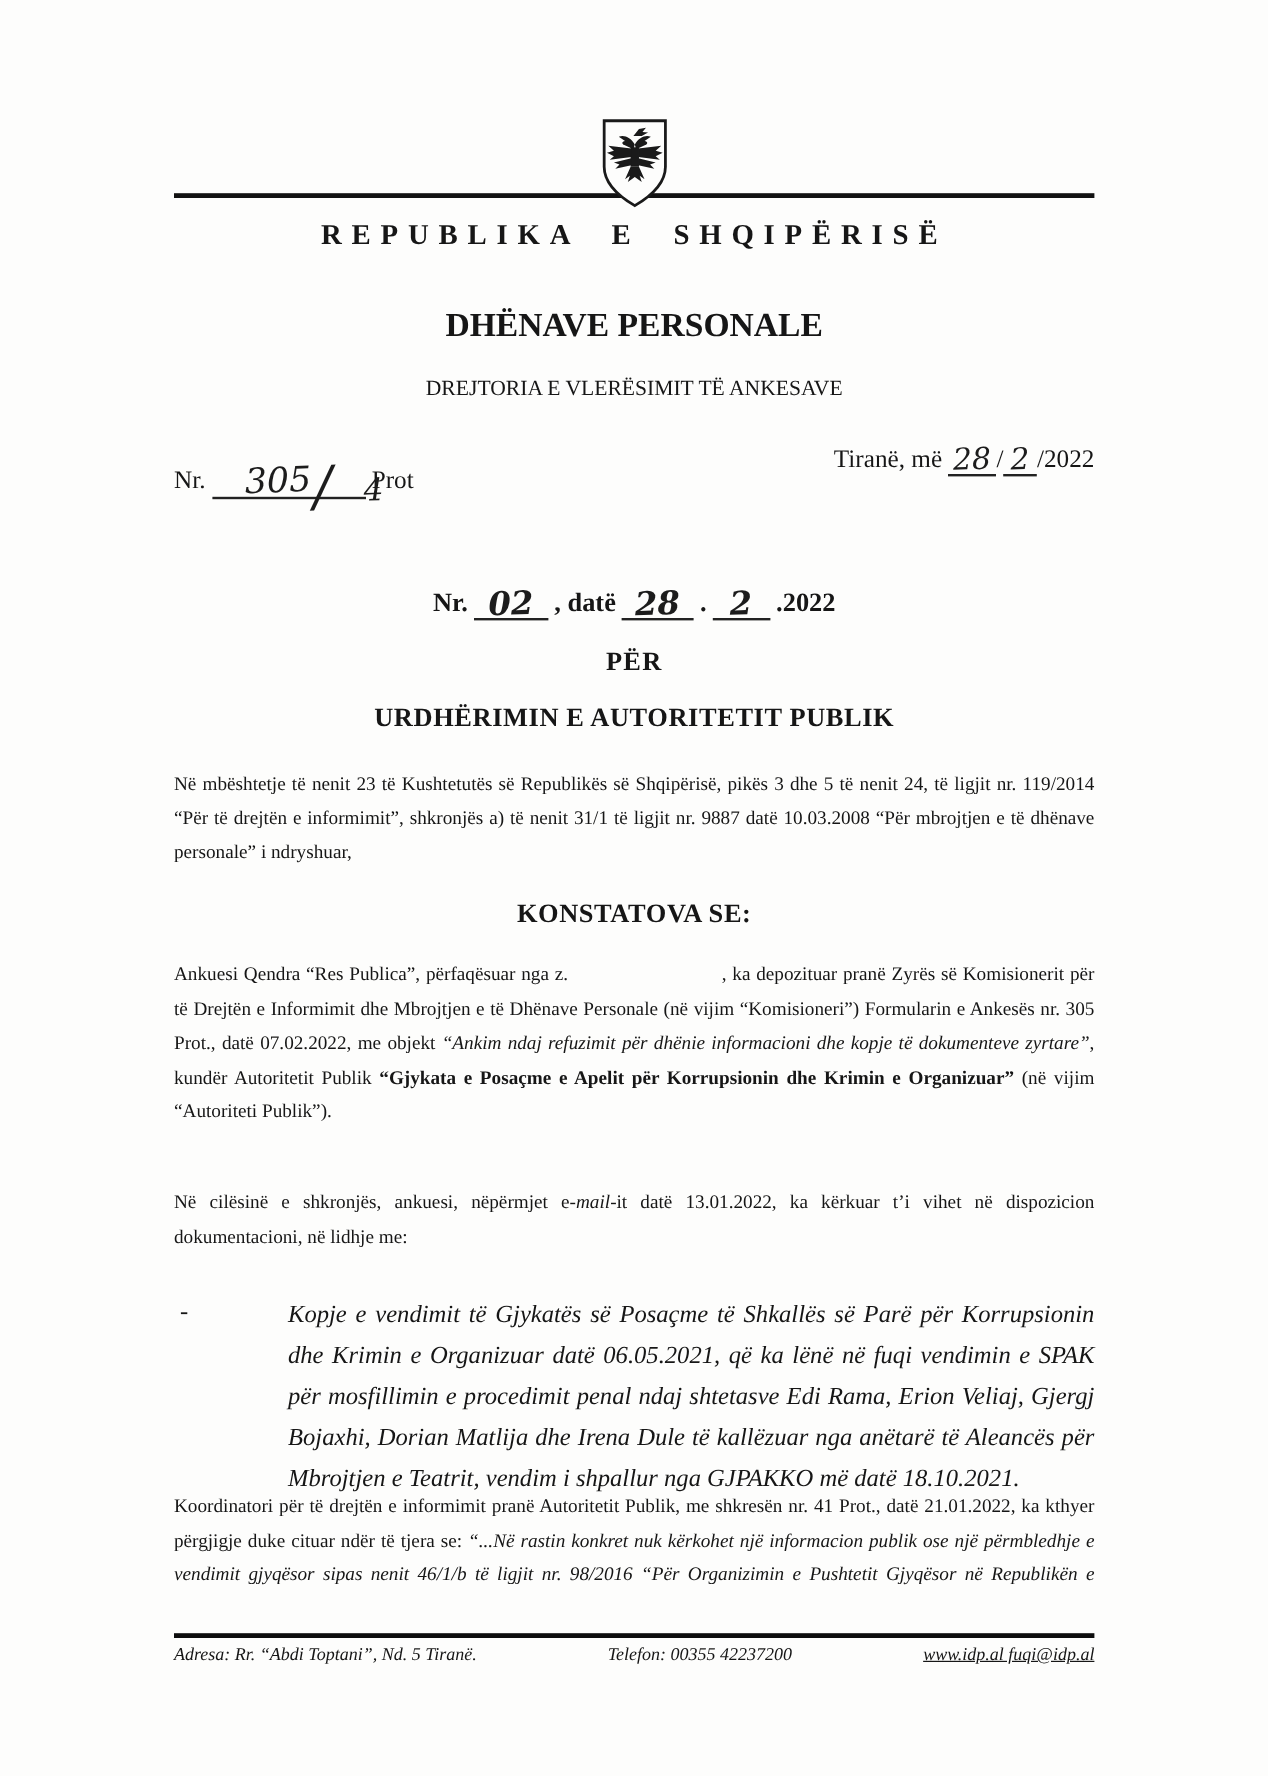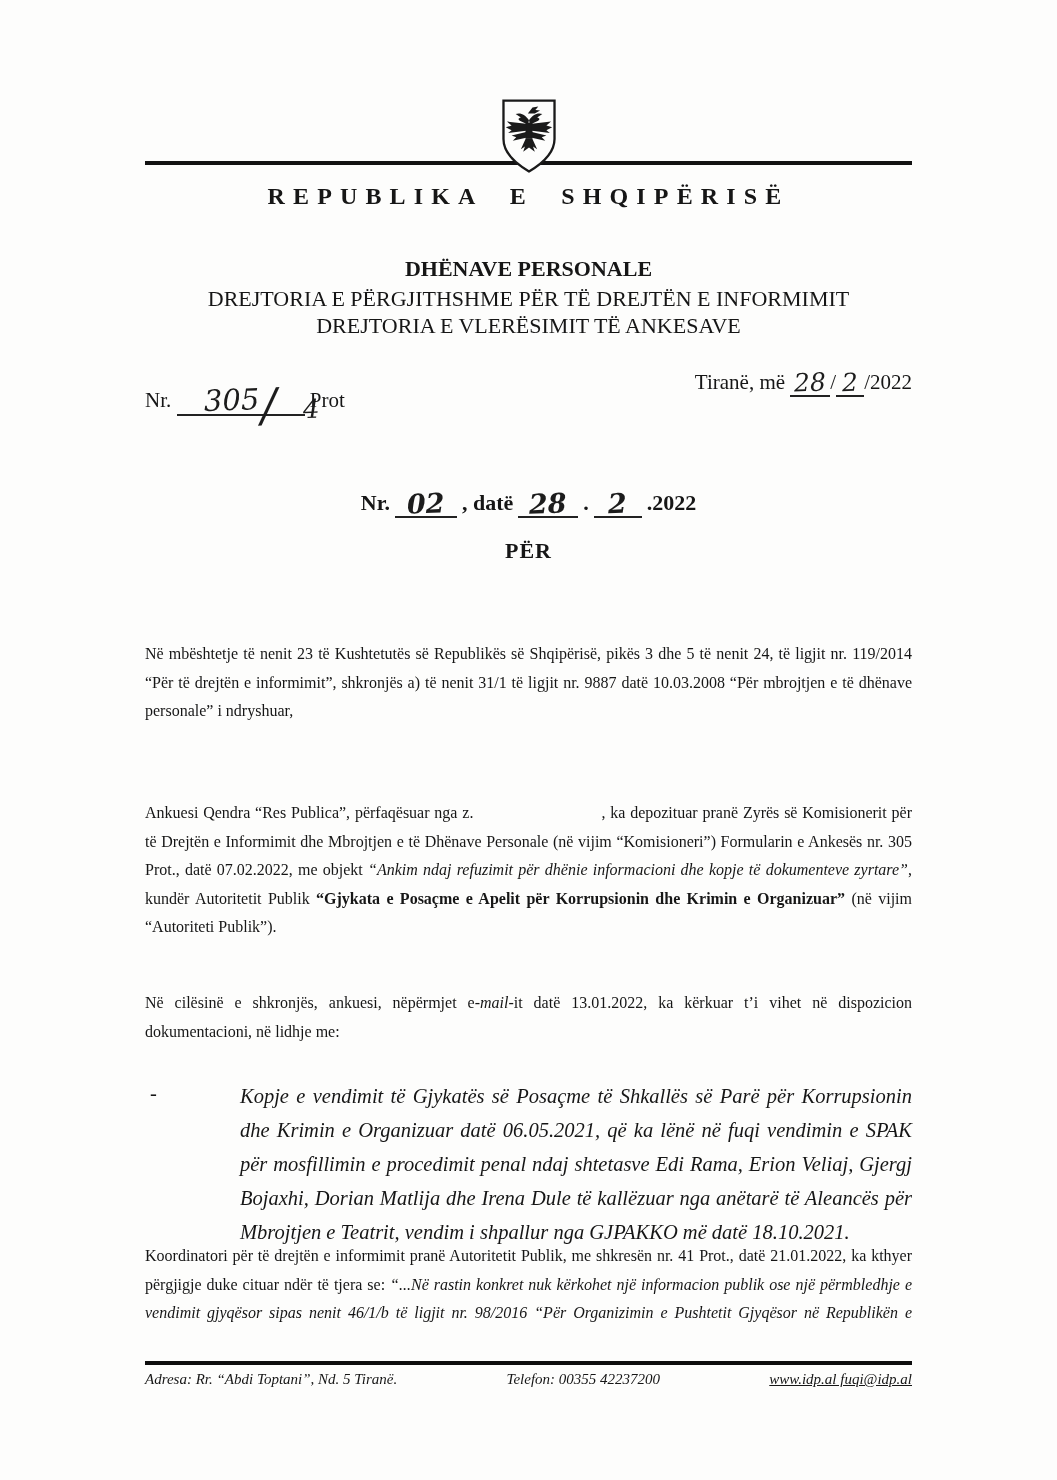--- a/index.html
+++ b/index.html
@@ -15,23 +15,23 @@
   .abs { position:absolute; }
   .ctr { left:145px; width:767px; text-align:center; }
   .bold { font-weight:bold; }
   .it { font-style:italic; }
 
   .emblem { top:98px; left:50%; margin-left:-29px; z-index:2; line-height:0; }
   .header-rule { top:161px; left:145px; width:767px; height:4px; background:#121212; z-index:1; }
 
   .republic { top:183px; font-size:24px; font-weight:bold; letter-spacing:0.34em; word-spacing:0.55em; }
   .org1 { top:226px; font-size:22px; font-weight:bold; }
-  .org2 { top:256px; font-size:22px; font-weight:bold; }
+  .org2 { top:256px; font-size:28px; font-weight:bold; }
   .dir1 { top:286px; font-size:22px; }
-  .dir2 { top:313px; font-size:22px; }
+  .dir2 { top:313px; font-size:18px; }
 
   .proto-row { top:368px; left:145px; width:767px; font-size:21px; }
   .proto-left { position:absolute; left:0; top:0; white-space:nowrap; }
   .proto-right { position:absolute; right:0; top:0; white-space:nowrap; }
 
   .hw {
     font-family:"DejaVu Serif", serif;
     font-style:italic;
     display:inline-block;
     transform:rotate(-2deg);
@@ -106,21 +106,20 @@
         <path d="M45 58 L20 64 L28 67 L22 73 L45 68 Z"></path>
         <path d="M55 58 L80 64 L72 67 L78 73 L55 68 Z"></path>
         <path d="M44 70 L56 70 L64 88 L57 83 L60 92 L50 85 L40 92 L43 83 L36 88 Z"></path>
       </g>
     </svg>
   </div>
   <div class="abs header-rule"></div>
 
   <div class="abs ctr republic">REPUBLIKA E SHQIPËRISË</div>
   <div class="abs ctr org2">DHËNAVE PERSONALE</div>
-  <div class="abs ctr dir1">DREJTORIA E PËRGJITHSHME PËR TË DREJTËN E INFORMIMIT</div>
   <div class="abs ctr dir2">DREJTORIA E VLERËSIMIT TË ANKESAVE</div>
 
   <div class="abs proto-row">
     <div class="proto-left">
       <span>Nr.</span>
       <span class="fill proto-fill"><span class="hw hw305">305</span><span class="hw proto-slash">/</span></span>
       <span>Prot</span>
       <span class="hw proto-sub">4</span>
     </div>
     <div class="proto-right">
@@ -128,23 +127,25 @@
       <span class="fill dfill"><span class="hw hwd">28</span></span><span>/</span><span class="fill dfill2"><span class="hw hwd">2</span></span><span>/2022</span>
     </div>
   </div>
 
 
   <div class="abs ctr nrline">
     <span>Nr.</span><span class="fill f60"><span class="hw hwc">02</span></span><span>, datë</span><span class="fill f58"><span class="hw hwc">28</span></span><span>.</span><span class="fill f46"><span class="hw hwc">2</span></span><span>.2022</span>
   </div>
 
   <div class="abs ctr per">PËR</div>
+  <div class="abs ctr subject">URDHËRIMIN E AUTORITETIT PUBLIK</div>
 
   <p class="abs body p1">Në mbështetje të nenit 23 të Kushtetutës së Republikës së Shqipërisë, pikës 3 dhe 5 të nenit 24, të ligjit nr. 119/2014 “Për të drejtën e informimit”, shkronjës a) të nenit 31/1 të ligjit nr. 9887 datë 10.03.2008 “Për mbrojtjen e të dhënave personale” i ndryshuar,</p>
 
+  <div class="abs ctr konst">KONSTATOVA SE:</div>
 
   <p class="abs body p2"><span>Ankuesi Qendra “Res Publica”, përfaqësuar nga z.</span><span class="gap"></span><span>, ka depozituar pranë Zyrës së Komisionerit për të Drejtën e Informimit dhe Mbrojtjen e të Dhënave Personale (në vijim “Komisioneri”) Formularin e Ankesës nr. 305 Prot., datë 07.02.2022, me objekt </span><span class="it">“Ankim ndaj refuzimit për dhënie informacioni dhe kopje të dokumenteve zyrtare”</span><span>, kundër Autoritetit Publik </span><span class="bold">“Gjykata e Posaçme e Apelit për Korrupsionin dhe Krimin e Organizuar”</span><span> (në vijim “Autoriteti Publik”).</span></p>
 
   <p class="abs body p3"><span>Në cilësinë e shkronjës, ankuesi, nëpërmjet e-</span><span class="it">mail</span><span>-it datë 13.01.2022, ka kërkuar t’i vihet në dispozicion dokumentacioni, në lidhje me:</span></p>
 
   <div class="bullet">
     <span class="bdash">-</span>
     <p class="btext">Kopje e vendimit të Gjykatës së Posaçme të Shkallës së Parë për Korrupsionin dhe Krimin e Organizuar datë 06.05.2021, që ka lënë në fuqi vendimin e SPAK për mosfillimin e procedimit penal ndaj shtetasve Edi Rama, Erion Veliaj, Gjergj Bojaxhi, Dorian Matlija dhe Irena Dule të kallëzuar nga anëtarë të Aleancës për Mbrojtjen e Teatrit, vendim i shpallur nga GJPAKKO më datë 18.10.2021.</p>
   </div>
 

